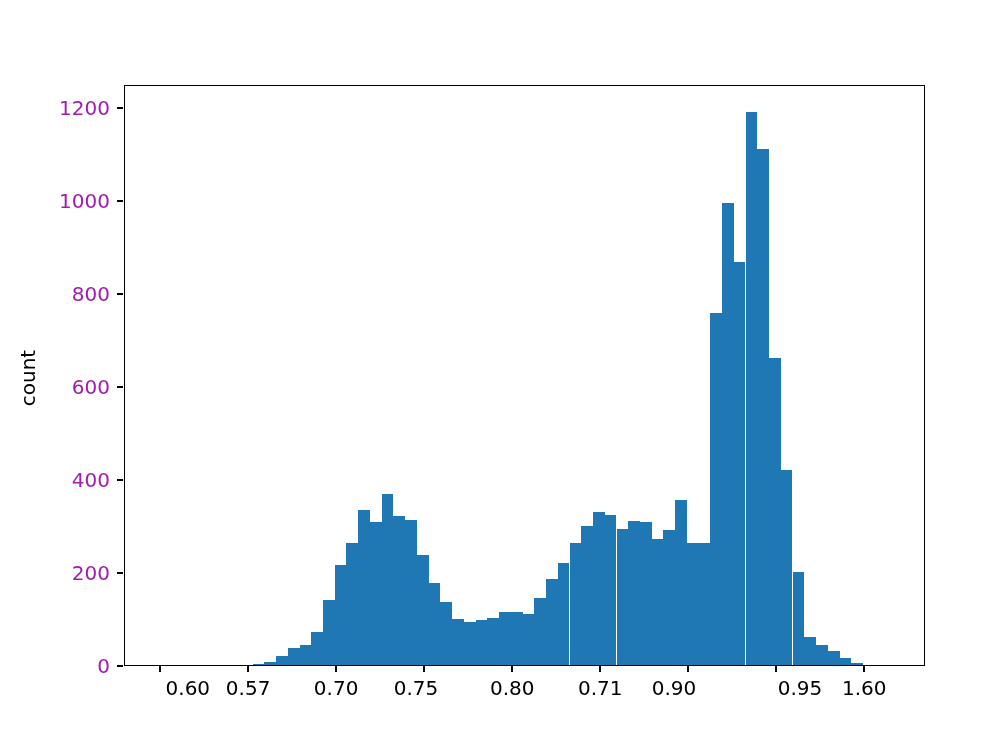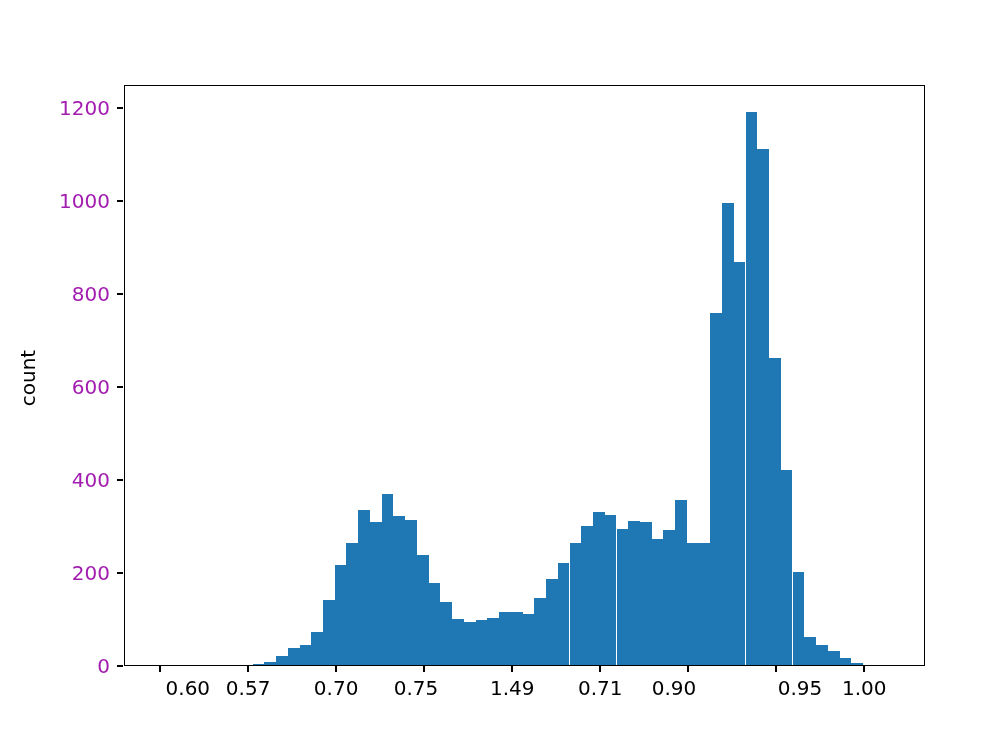--- a/index.html
+++ b/index.html
@@ -197,29 +197,29 @@
   <div id="x-axis">
       <div class="xtick-mark" style="left: 159.289px;"></div>
       <div class="xtick-label-box" style="left: 110.089px; text-align: right;">0.60</div>
       <div class="xtick-mark" style="left: 247.311px;"></div>
       <div class="xtick-label-box" style="left: 198.111px;">0.57</div>
       <div class="xtick-mark" style="left: 335.333px;"></div>
       <div class="xtick-label-box" style="left: 286.133px;">0.70</div>
       <div class="xtick-mark" style="left: 423.355px;"></div>
       <div class="xtick-label-box" style="left: 366px;">0.75</div>
       <div class="xtick-mark" style="left: 511.377px;"></div>
-      <div class="xtick-label-box" style="left: 462.177px;">1.49</div>
+      <div class="xtick-label-box" style="left: 462.177px;">0.80</div>
       <div class="xtick-mark" style="left: 599.399px;"></div>
       <div class="xtick-label-box" style="left: 550.199px;">0.71</div>
       <div class="xtick-mark" style="left: 687.421px;"></div>
       <div class="xtick-label-box" style="left: 624px;">0.90</div>
       <div class="xtick-mark" style="left: 775.443px;"></div>
       <div class="xtick-label-box" style="left: 750px;">0.95</div>
       <div class="xtick-mark" style="left: 863.465px;"></div>
-      <div class="xtick-label-box" style="left: 814.265px;">1.00</div>
+      <div class="xtick-label-box" style="left: 814.265px;">1.60</div>
     </div>
 
   <div id="ylabel-wrap">
     <div id="ylabel" style="top: 365.5px; left: -32px;">count</div>
   </div>
 
 
 </div>
 
 </body></html>

